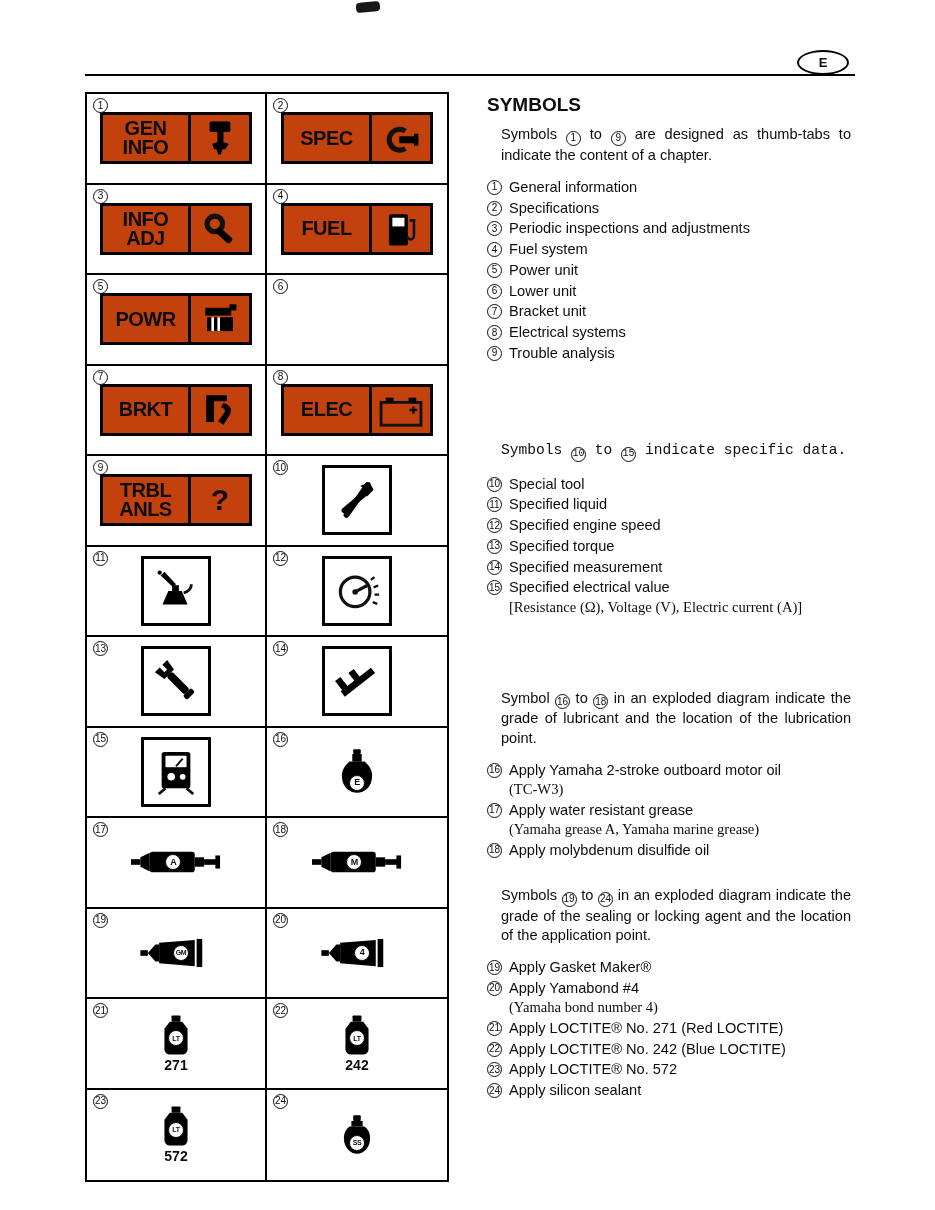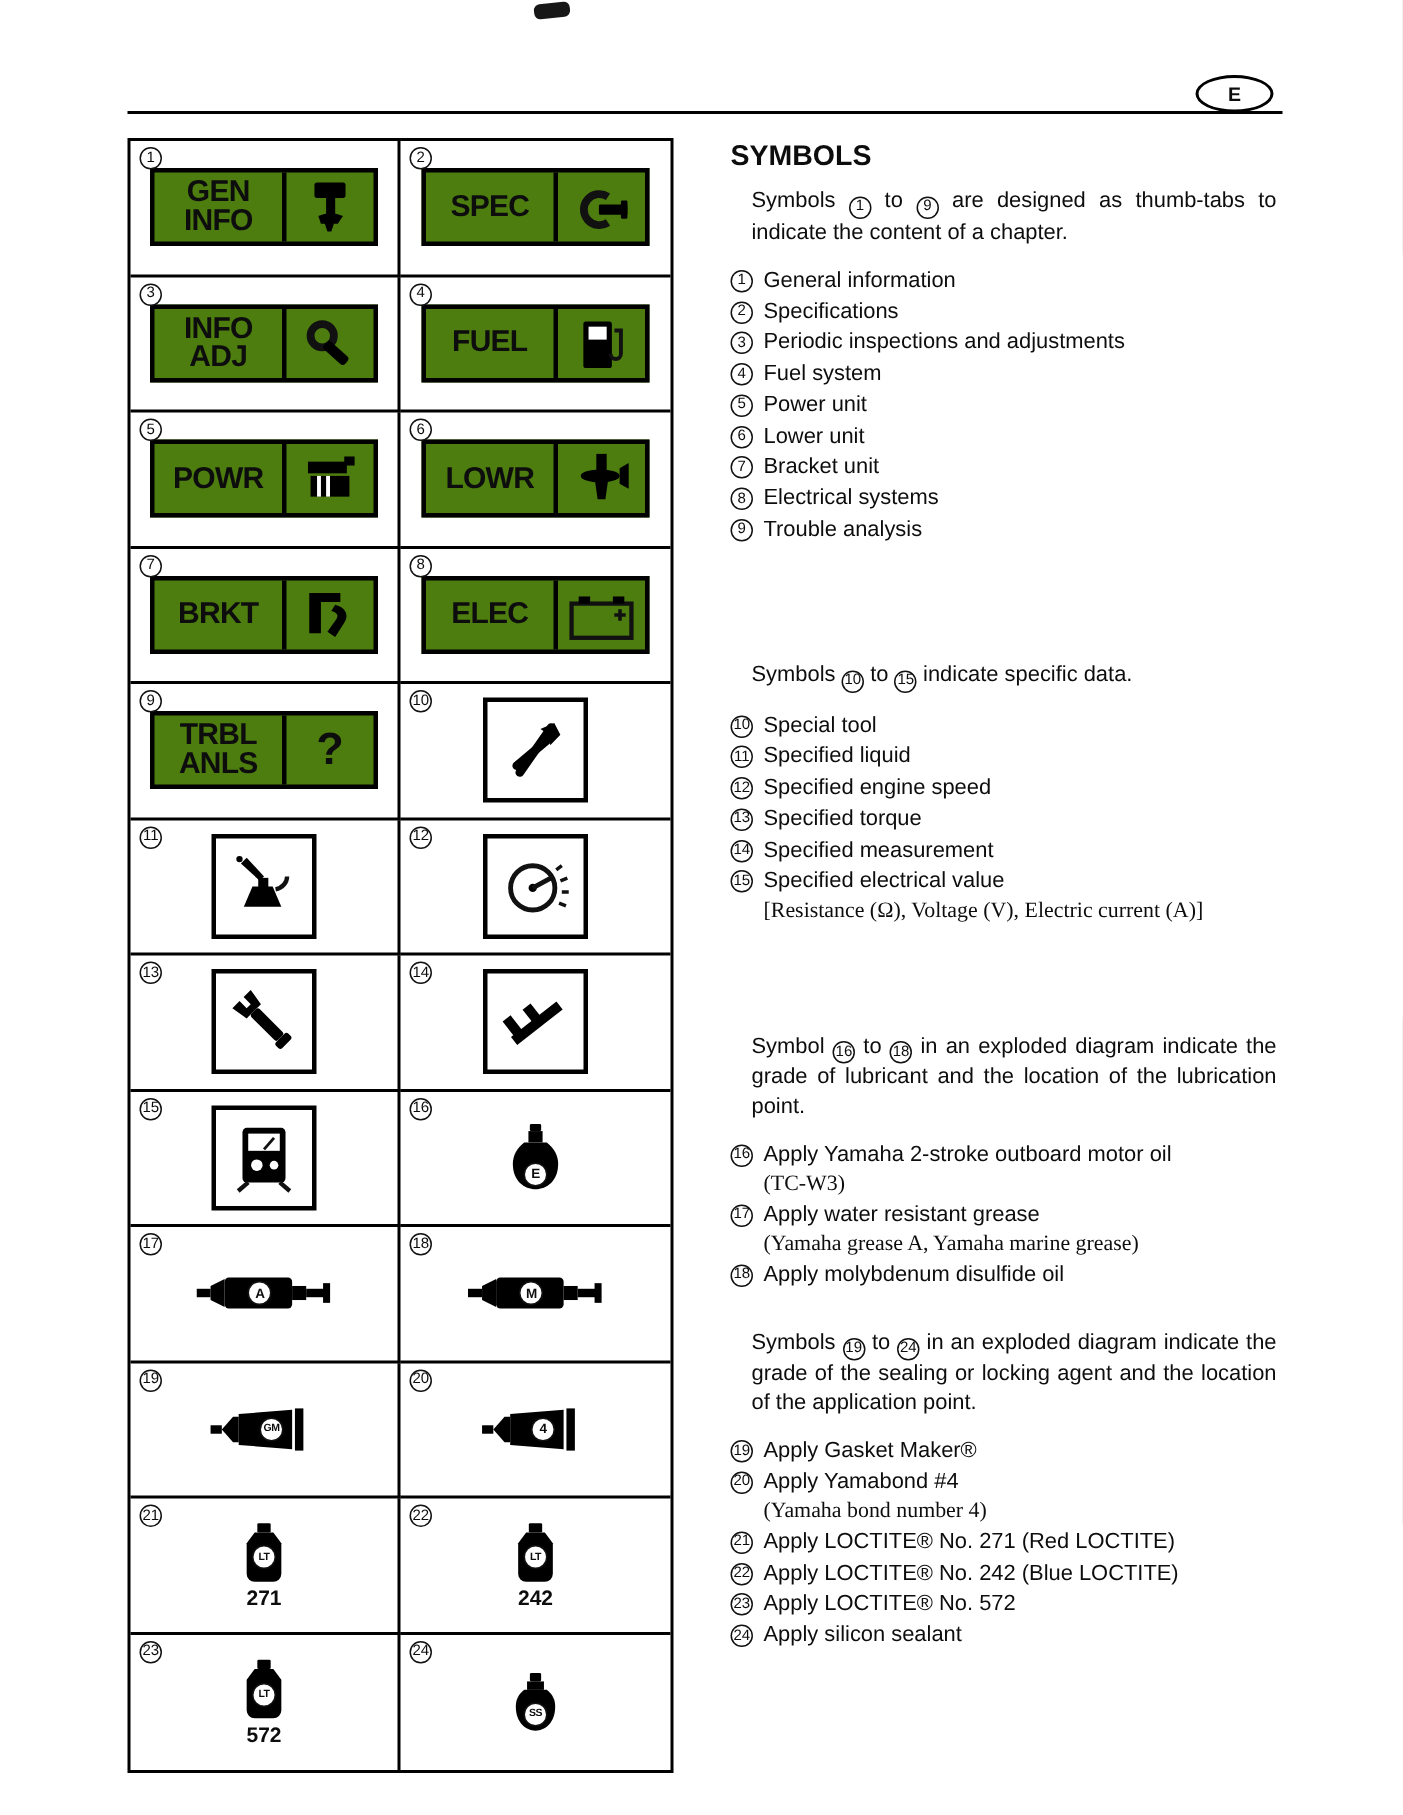--- a/index.html
+++ b/index.html
@@ -20,21 +20,21 @@
   .grid { width:364px; border:2px solid #000; display:grid; grid-template-columns:1fr 1fr;
     background:#fff; box-sizing:border-box; align-self:flex-start; }
   .cell { position:relative; height:90.5px; box-sizing:border-box;
     border-bottom:2px solid #000; display:flex; align-items:center; justify-content:center; }
   .cell:nth-child(odd) { border-right:2px solid #000; }
   .cell:nth-last-child(-n+2) { border-bottom:none; }
   .gn { position:absolute; top:4px; left:6px; width:15px; height:15px; box-sizing:border-box;
     border:1.2px solid #111; border-radius:50%; display:flex; align-items:center; justify-content:center;
     font-size:10px; line-height:1; background:#fff; }
 
-  .tabbox { border:3px solid #000; display:flex; align-items:stretch; background:#4d7c0f;
+  .tabbox { border:3px solid #000; display:flex; align-items:stretch; background:#c2410c;
     width:152px; min-height:52px; box-sizing:border-box; }
   .lbl { flex:1; display:flex; align-items:center; justify-content:center; font-weight:bold;
     font-size:20px; line-height:0.95; white-space:pre-line; text-align:center; letter-spacing:-0.5px;
     padding:3px 4px; }
   .ti { width:58px; border-left:3px solid #000; display:flex; align-items:center; justify-content:center; }
   .qm { font-size:30px; font-weight:bold; }
 
   .sqbox { width:70px; height:70px; border:3px solid #000; box-sizing:border-box;
     display:flex; align-items:center; justify-content:center; }
 
@@ -56,21 +56,21 @@
   .h1 { font-size:19px; font-weight:bold; margin:0 0 8px; }
   .para { text-align:justify; margin:0 14px 13px; }
   .ci { display:inline-flex; width:15px; height:15px; box-sizing:border-box;
     border:1.2px solid #111; border-radius:50%; align-items:center; justify-content:center;
     font-size:10px; line-height:1; vertical-align:-2px; background:#fff; }
   .list { margin:0; }
   .li { display:flex; gap:7px; margin-bottom:1.5px; }
   .li .ci { flex:0 0 auto; margin-top:2px; }
   .lt { display:block; }
   .sub { display:block;font-family:Liberation Serif, serif; }
-  .gap-xl { margin-top:78px; }
+  .gap-xl { margin-top:78px;font-family:Liberation Mono, monospace; }
   .gap-lg { margin-top:72px; }
   .gap-sm { margin-top:26px; }
 </style>
 </head>
 <body>
 
 <div class="page">
   <div class="smudge"></div>
   <div class="lang-oval">
     <span>E</span>
@@ -149,31 +149,20 @@
                 <rect x="7" y="20" width="30" height="16"></rect>
                 <rect x="12" y="20" width="3" height="16" fill="#fff"></rect>
                 <rect x="19" y="20" width="3" height="16" fill="#fff"></rect>
               </svg>
           </div>
         </div>
       </div>
 
       <div class="cell">
         <span class="gn">6</span>
-        <div class="tabbox">
-          <div class="lbl">LOWR</div>
-          <div class="ti">
-            <svg width="38" height="38" viewBox="0 0 44 44">
-                <rect x="18" y="3" width="8" height="13"></rect>
-                <ellipse cx="21" cy="20" rx="15" ry="5"></ellipse>
-                <path d="M17 24l2 14h6l2-14z"></path>
-                <path d="M36 14l7-4v20l-7-4z"></path>
-              </svg>
-          </div>
-        </div>
       </div>
 
       <div class="cell">
         <span class="gn">7</span>
         <div class="tabbox">
           <div class="lbl">BRKT</div>
           <div class="ti">
             <svg width="38" height="38" viewBox="0 0 44 44">
                 <path d="M6 5h24v7H15v24H6z"></path>
                 <path d="M26 14c8 2 11 8 7 14l-7 11-6-4 7-10c2-3 0-5-4-6z"></path>

